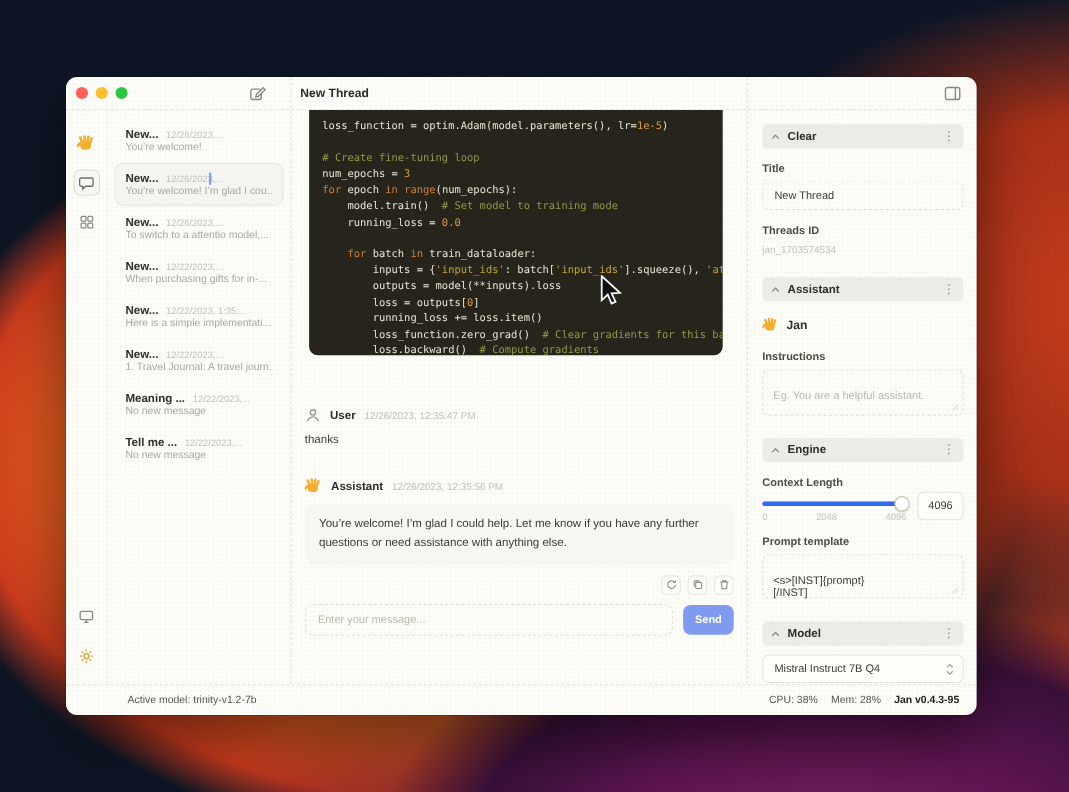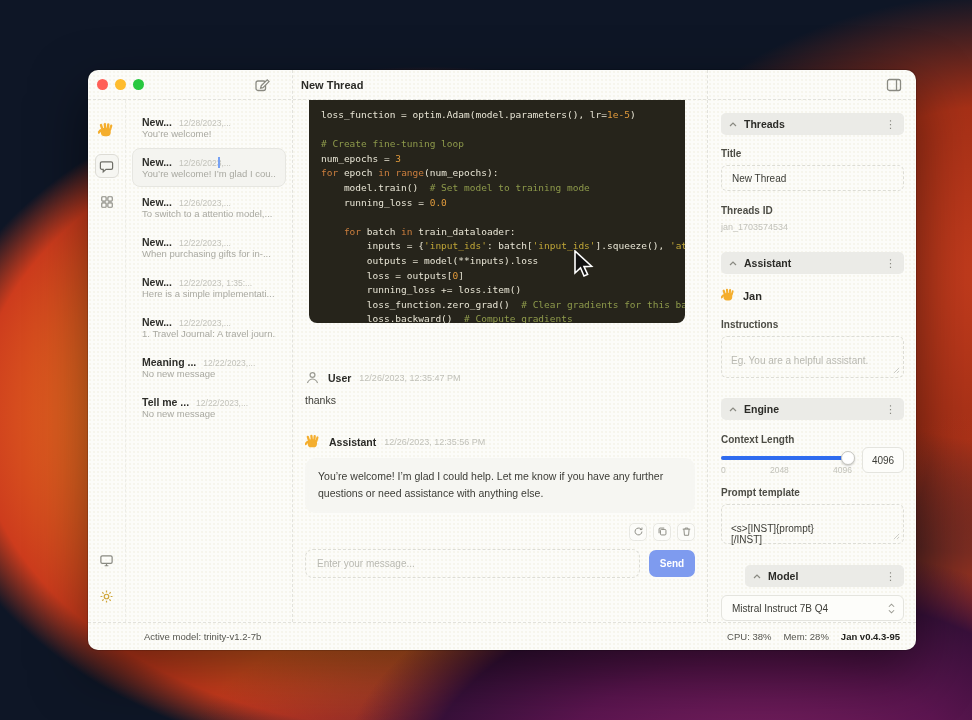--- a/index.html
+++ b/index.html
@@ -13,21 +13,21 @@
       radial-gradient(55% 42% at 78% 108%, #7a2160 0%, #5c1550 38%, #38103a 62%, rgba(30,12,40,0) 78%),
       radial-gradient(42% 38% at 46% 112%, #5c1d33 0%, rgba(60,20,40,0) 70%),
       radial-gradient(30% 45% at 103% 88%, #c03a1e 0%, rgba(160,40,20,0) 70%),
       radial-gradient(55% 52% at 104% 38%, #c43c1d 0%, #a63017 45%, rgba(120,30,20,0) 75%),
       radial-gradient(62% 58% at 44% 58%, #f7ae26 0%, #f29b22 30%, #e66c20 55%, #cd3c1d 75%, rgba(140,30,20,0) 84%),
       #0e1626;
   }
 
   
   .window {
-    position:absolute; left:88px; top:70px; width:828px; height:580px;
+    position:absolute; left:60px; top:70px; width:828px; height:580px;
     background:#fcfcf9; border-radius:10px; overflow:hidden;
     box-shadow:0 22px 55px rgba(0,0,0,.5), 0 0 0 1px rgba(0,0,0,.15);
     background-image:radial-gradient(rgba(150,130,30,.055) 1px, transparent 1px);
     background-size:4px 4px;
     display:flex; flex-direction:column;
     color:#2e2e2a;
     justify-content:center;
   }
   .titlebar { height:30px; flex:0 0 30px; display:flex; border-bottom:1px dashed #e2e2dc; }
   .tb-seg1 { width:205px; flex:0 0 205px; display:flex; align-items:center; padding-left:9px; border-right:1px dashed #e2e2dc; position:relative; }
@@ -112,21 +112,21 @@
     background:#fff; border:1px solid #c6c6c0; box-shadow:0 1px 2px rgba(0,0,0,.2); }
   .ticks { display:flex; justify-content:space-between; margin-top:5px; font-size:8.5px; color:#c2c2ba; }
   .value-box { width:42px; height:26px; border:1px solid #e4e4de; border-radius:6px; display:flex;
     align-items:center; justify-content:center; font-size:10px; color:#3c3c36; margin-top:-4px; background:#fdfdfa; }
 
   .dropdown { width:100%; height:26px; border:1px solid #e4e4de; border-radius:6px; background:#fdfdfa;
     display:flex; align-items:center; padding:0 8px 0 10px; font-size:10px; color:#3c3c36; }
   .dropdown .dd-label { flex:1; }
 
   .mt6{margin-top:6px;} .mt8{margin-top:8px;} .mt13{margin-top:13px;} .mt14{margin-top:14px;}
-  .mt16{margin-top:16px;} .mt20{margin-top:20px;} .mt21{margin-top:21px;margin-left:24px;} .mt12{margin-top:12px;}
+  .mt16{margin-top:16px;} .mt20{margin-top:20px;} .mt21{margin-top:21px;} .mt12{margin-top:12px;}
   .gap47{margin-top:47px;} .gap28{margin-top:28px;}
 
   
   .cursor { position:absolute; left:280px; top:150px; z-index:50; pointer-events:none; }
 
   svg.icon { display:block; }
 </style>
 </head>
 <body>
 
@@ -327,21 +327,21 @@
           </svg>
         </div>
       </div>
 
       <div class="panel">
 
         <div class="section-header">
           <svg class="icon" width="8" height="5" viewBox="0 0 8 5" fill="none" stroke="#8a8a82" stroke-width="1.2">
               <path d="M1 4 4 1 7 4"></path>
             </svg>
-          <span class="sh-label">Threads</span>
+          <span class="sh-label">Clear</span>
           <span class="menu-dots">⋮</span>
         </div>
         <div class="field-label mt13">Title</div>
         <input class="panel-input mt6" value="New Thread" style="">
         <div class="field-label mt14">Threads ID</div>
         <div class="muted-id mt6">jan_1703574534</div>
 
         <div class="section-header mt20">
           <svg class="icon" width="8" height="5" viewBox="0 0 8 5" fill="none" stroke="#8a8a82" stroke-width="1.2">
               <path d="M1 4 4 1 7 4"></path>

